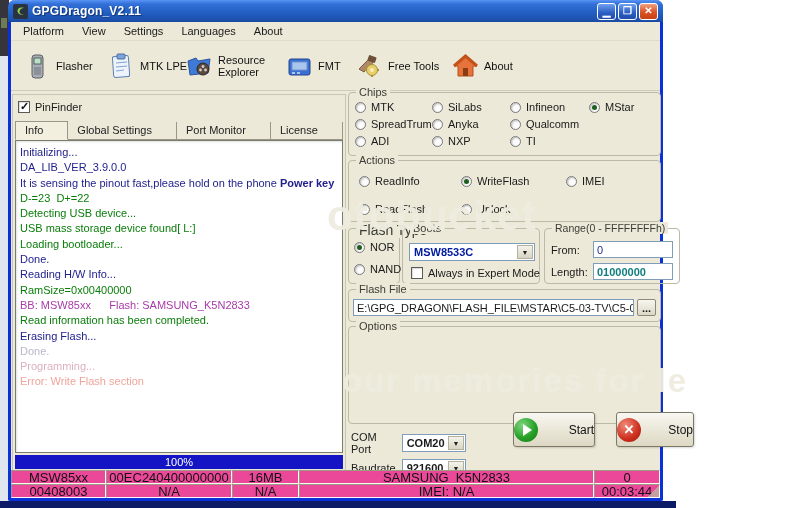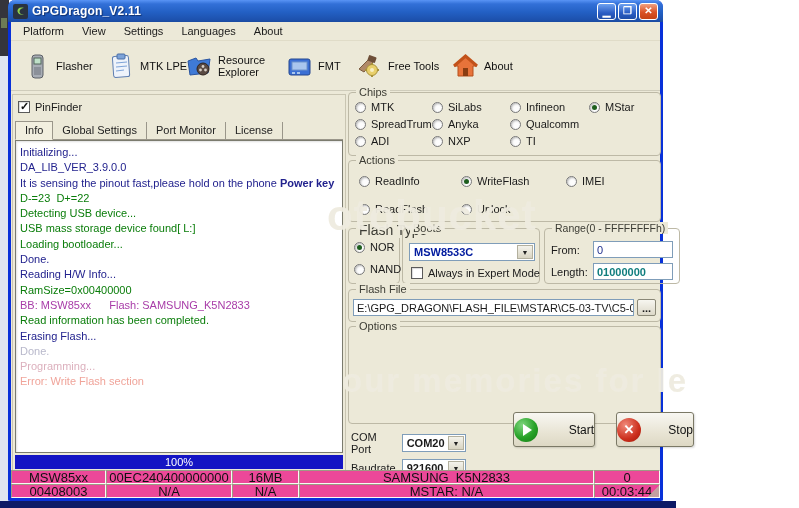--- a/index.html
+++ b/index.html
@@ -45,21 +45,21 @@
 
   
   #left-panel { position:absolute; left:1px; top:94px; width:334px; height:378px;
                 border:1px solid #c9c5b2; background:#ece9d8; }
   #pinfinder-row { position:absolute; left:5px; top:6px; display:flex; align-items:center; gap:5px; }
   .checkbox { width:12px; height:12px; background:#fff; border:1px solid #5a5a5a; position:relative;
               box-shadow:inset 1px 1px 1px rgba(0,0,0,.15); }
   .checkbox.on::after { content:'✓'; position:absolute; left:1px; top:-2px; font-size:11px; font-weight:bold; color:#111; }
   #tabs-row { position:absolute; left:2px; top:27px; right:2px; height:18px; display:flex; align-items:flex-end;
               border-bottom:1px solid #9a968a; }
-  .tab { padding:2px 9px 3px 9px; border-right:1px solid #9a968a; color:#222; }
+  .tab { padding:2px 24px 3px 9px; border-right:1px solid #9a968a; color:#222; }
   .tab.active { background:#f2efdf; border:1px solid #9a968a; border-bottom:1px solid #f2efdf; margin-bottom:-1px; }
   #log-area { position:absolute; left:2px; top:45px; right:2px; height:313px; background:#fff;
               border:1px solid #7b7b6e; box-shadow:inset 1px 1px 2px rgba(0,0,0,.12);
               padding:4px 4px; overflow:hidden; }
   .log-line { font-size:11px; line-height:15.3px; white-space:pre; }
   #progress-bar { position:absolute; left:2px; right:2px; bottom:2px; height:14px; background:#1414c4;
                   color:#fff; text-align:center; line-height:14px; font-size:11px; }
 
   
   .groupbox { position:absolute; border:1px solid #bdb9a6; border-radius:4px; }
@@ -421,21 +421,21 @@
       <span class="status-cell c1">MSW85xx</span>
       <span class="status-cell c2">00EC240400000000</span>
       <span class="status-cell c3">16MB</span>
       <span class="status-cell c4">SAMSUNG_K5N2833</span>
       <span class="status-cell c5">0</span>
     </div>
     <div class="status-row">
       <span class="status-cell c1">00408003</span>
       <span class="status-cell c2">N/A</span>
       <span class="status-cell c3">N/A</span>
-      <span class="status-cell c4">MSTAR: N/A</span>
+      <span class="status-cell c4">IMEI: N/A</span>
       <span class="status-cell c5">00:03:44</span>
     </div>
     <div class="resize-grip"></div>
   </div>
 
 </div>
 
 <div class="watermark" id="wm1">otobucket</div>
 <div class="watermark" id="wm2">our memories for le</div>
 

